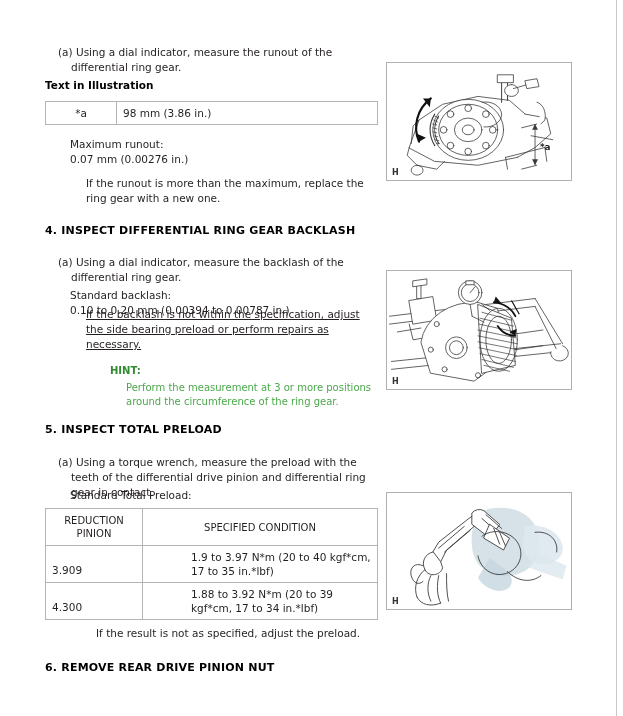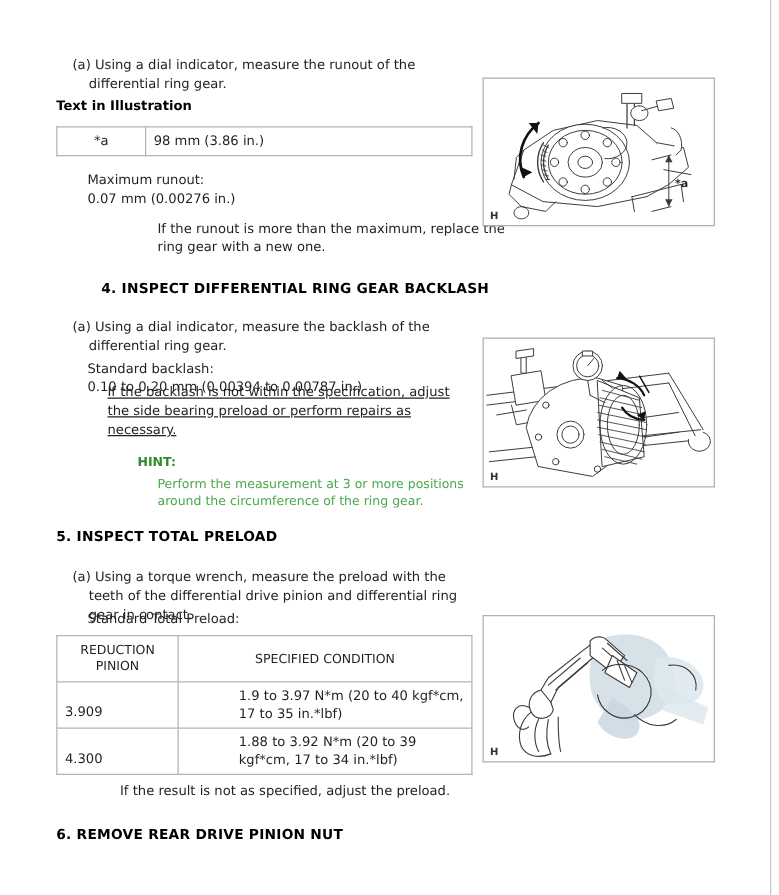--- a/index.html
+++ b/index.html
@@ -131,23 +131,23 @@
       <tr>
         <td class="k">*a</td>
         <td class="v">98 mm (3.86 in.)</td>
       </tr>
     </tbody>
   </table>
 
   <div class="step-text" style="left:70px; top:137px; width:290px;">Maximum runout:</div>
   <div class="step-text" style="left:70px; top:152px; width:290px;">0.07 mm (0.00276 in.)</div>
 
-  <div class="step-text" style="left:86px; top:176px; width:280px;margin-left:40px;">If the runout is more than the maximum, replace the ring gear with a new one.</div>
-
-  <div class="section-head" style="left:45px; top:224px;margin-left:36px;">4. INSPECT DIFFERENTIAL RING GEAR BACKLASH</div>
+  <div class="step-text" style="left:86px; top:176px; width:280px;">If the runout is more than the maximum, replace the ring gear with a new one.</div>
+
+  <div class="section-head" style="left:45px; top:224px;">4. INSPECT DIFFERENTIAL RING GEAR BACKLASH</div>
 
   <div class="step-text indent-hang" style="left:58px; top:255px; width:308px;">(a) Using a dial indicator, measure the backlash of the differential ring gear.</div>
 
   <div class="step-text" style="left:70px; top:288px; width:290px;">Standard backlash:</div>
   <div class="step-text" style="left:70px; top:303px; width:300px;">0.10 to 0.20 mm (0.00394 to 0.00787 in.)</div>
 
   <div class="step-text" style="left:86px; top:307px; width:278px;text-decoration:underline;">If the backlash is not within the specification, adjust the side bearing preload or perform repairs as necessary.</div>
 
   <div class="hint-label" style="left:110px; top:365px;">HINT:</div>
   <div class="hint-body" style="left:126px; top:381px; width:250px;">Perform the measurement at 3 or more positions around the circumference of the ring gear.</div>

